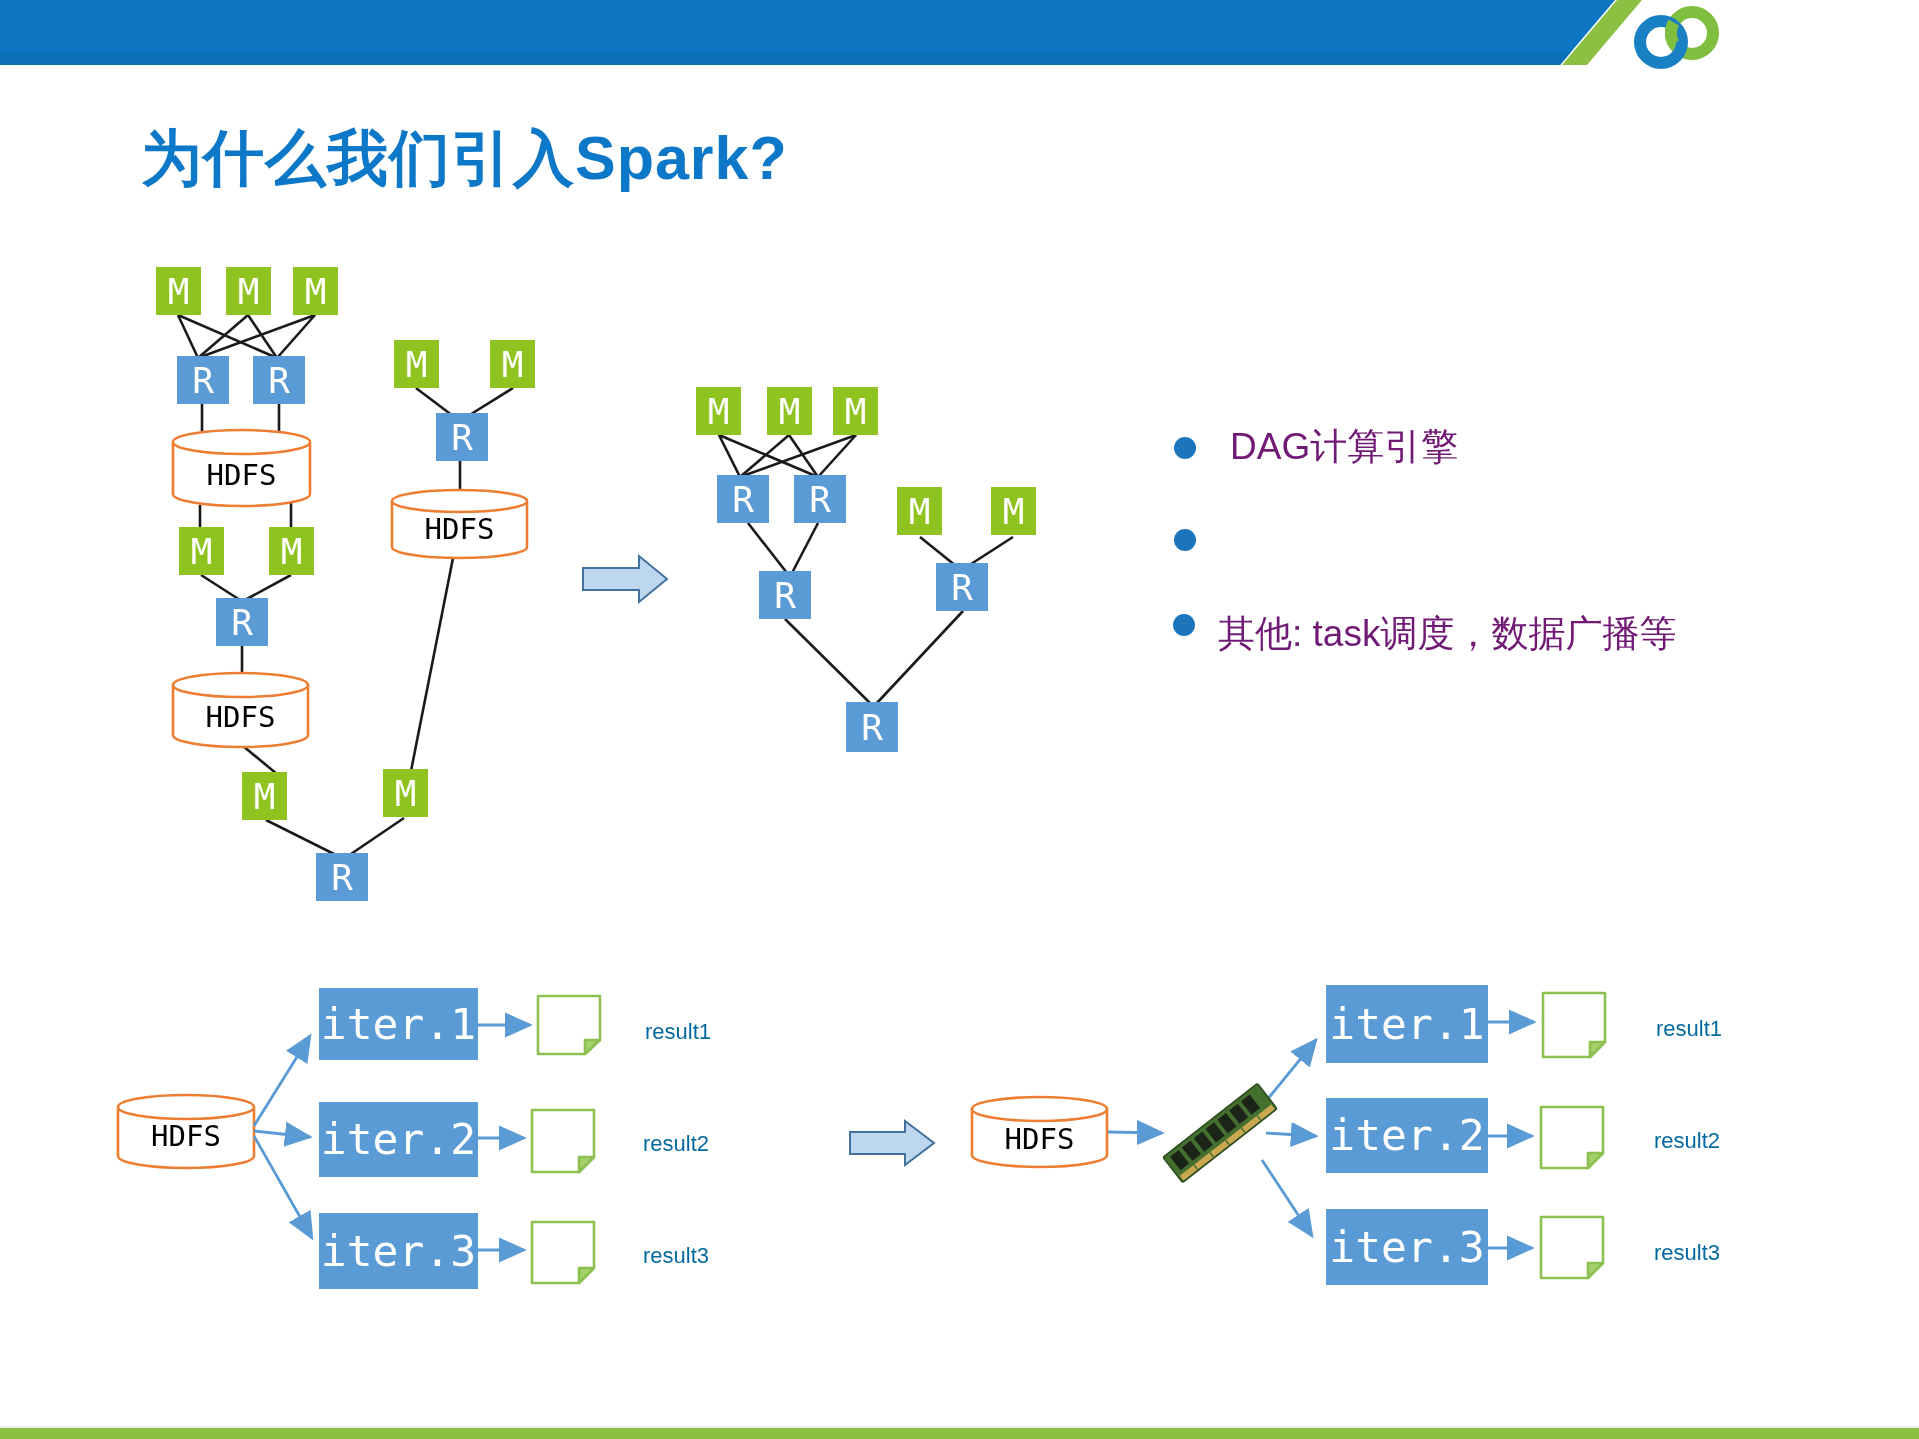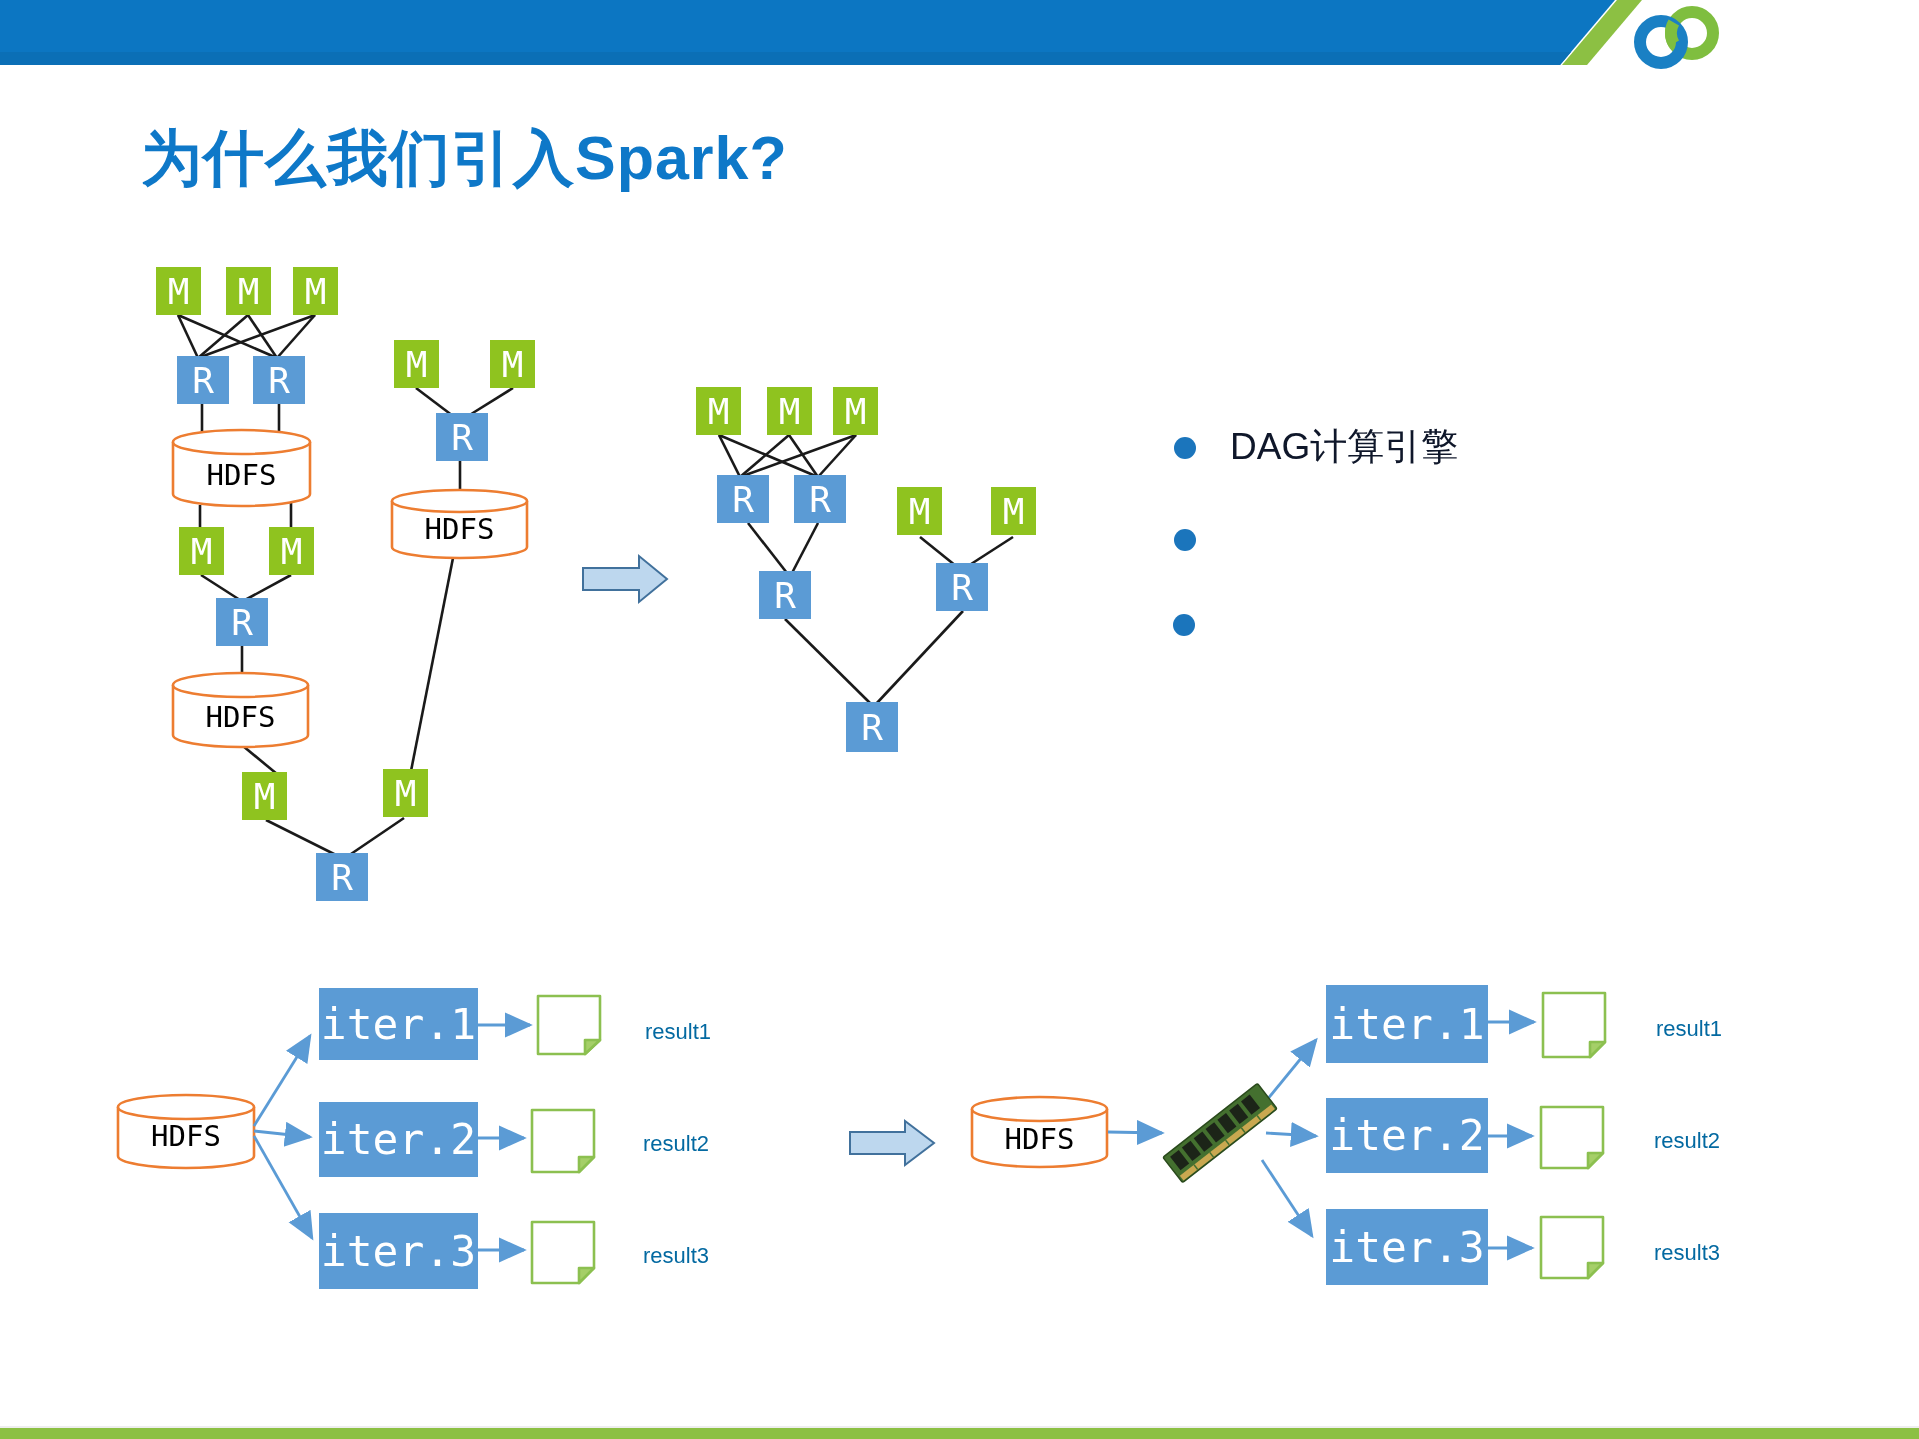--- a/index.html
+++ b/index.html
@@ -12,21 +12,21 @@
   .m-box{width:45px;height:48px;background:#8FC31F;color:#fff;text-align:center;
          line-height:50px;font-size:36px;font-family:"DejaVu Sans Mono",monospace;}
   .r-box{width:52px;height:48px;background:#5B9BD5;color:#fff;text-align:center;
          line-height:50px;font-size:36px;font-family:"DejaVu Sans Mono",monospace;}
   .hdfs-label{height:30px;text-align:center;font-size:29px;font-weight:500;color:#000;
          font-family:"DejaVu Sans Mono",monospace;}
   .iter-box{background:#5B9BD5;color:#fff;text-align:center;
          font-size:43px;font-family:"DejaVu Sans Mono",monospace;}
   .result-label{font-size:22px;color:#0369a1;font-family:Liberation Sans, sans-serif;line-height:40px;}
   .bullet-dot{width:22px;height:22px;border-radius:50%;background:#1B75BC;}
-  .bullet-text{font-size:37px;color:#0f172a;line-height:42px;white-space:nowrap;}
+  .bullet-text{font-size:37px;color:#701a75;line-height:42px;white-space:nowrap;}
   .footer-band{left:0;top:1426px;width:1919px;height:13px;background:#8CC043;border-top:2px solid #eeeeee;}
 </style>
 </head>
 <body>
 
 <div id="slide">
 
   <svg id="bg" viewBox="0 0 1919 1439">
     <defs>
       <marker id="ab" markerWidth="11" markerHeight="10" refX="9" refY="4.5" orient="auto">
@@ -206,20 +206,21 @@
   <div class="abs m-box" style="left:897px;top:487px">M</div>
   <div class="abs m-box" style="left:991px;top:487px">M</div>
   <div class="abs r-box" style="left:936px;top:563px">R</div>
   <div class="abs r-box" style="left:759px;top:571px">R</div>
   <div class="abs r-box" style="left:846px;top:702px;height:50px;line-height:52px">R</div>
 
   <div class="abs bullet-dot" style="left:1174px;top:437px"></div>
   <div class="abs bullet-text" style="left:1230px;top:426px">DAG计算引擎</div>
   <div class="abs bullet-dot" style="left:1174px;top:529px"></div>
   <div class="abs bullet-dot" style="left:1173px;top:614px"></div>
+  <div class="abs bullet-text" style="left:1218px;top:613px">其他: task调度，数据广播等</div>
 
   <div class="abs iter-box" style="left:319px;top:988px;width:159px;height:72px;line-height:72px">iter.1</div>
   <div class="abs iter-box" style="left:319px;top:1102px;width:159px;height:75px;line-height:75px">iter.2</div>
   <div class="abs iter-box" style="left:319px;top:1213px;width:159px;height:76px;line-height:76px">iter.3</div>
   <div class="abs result-label" style="left:645px;top:1012px">result1</div>
   <div class="abs result-label" style="left:643px;top:1124px">result2</div>
   <div class="abs result-label" style="left:643px;top:1236px">result3</div>
 
   <div class="abs iter-box" style="left:1326px;top:985px;width:162px;height:78px;line-height:78px">iter.1</div>
   <div class="abs iter-box" style="left:1326px;top:1098px;width:162px;height:75px;line-height:75px">iter.2</div>

